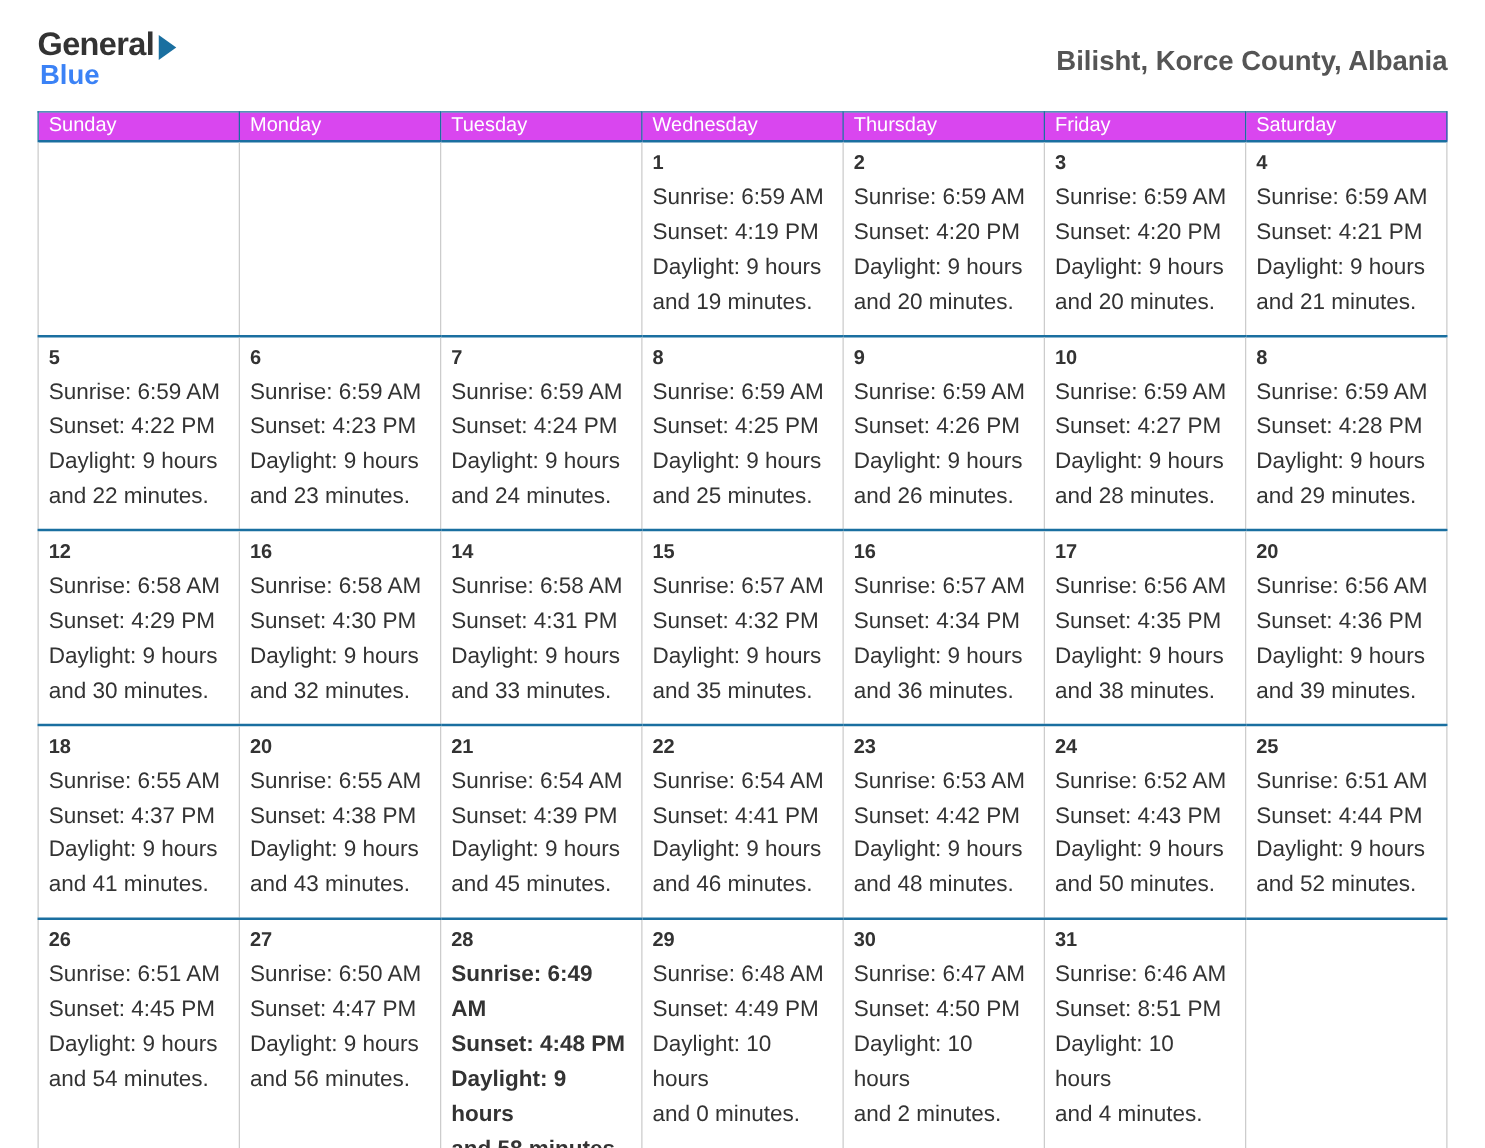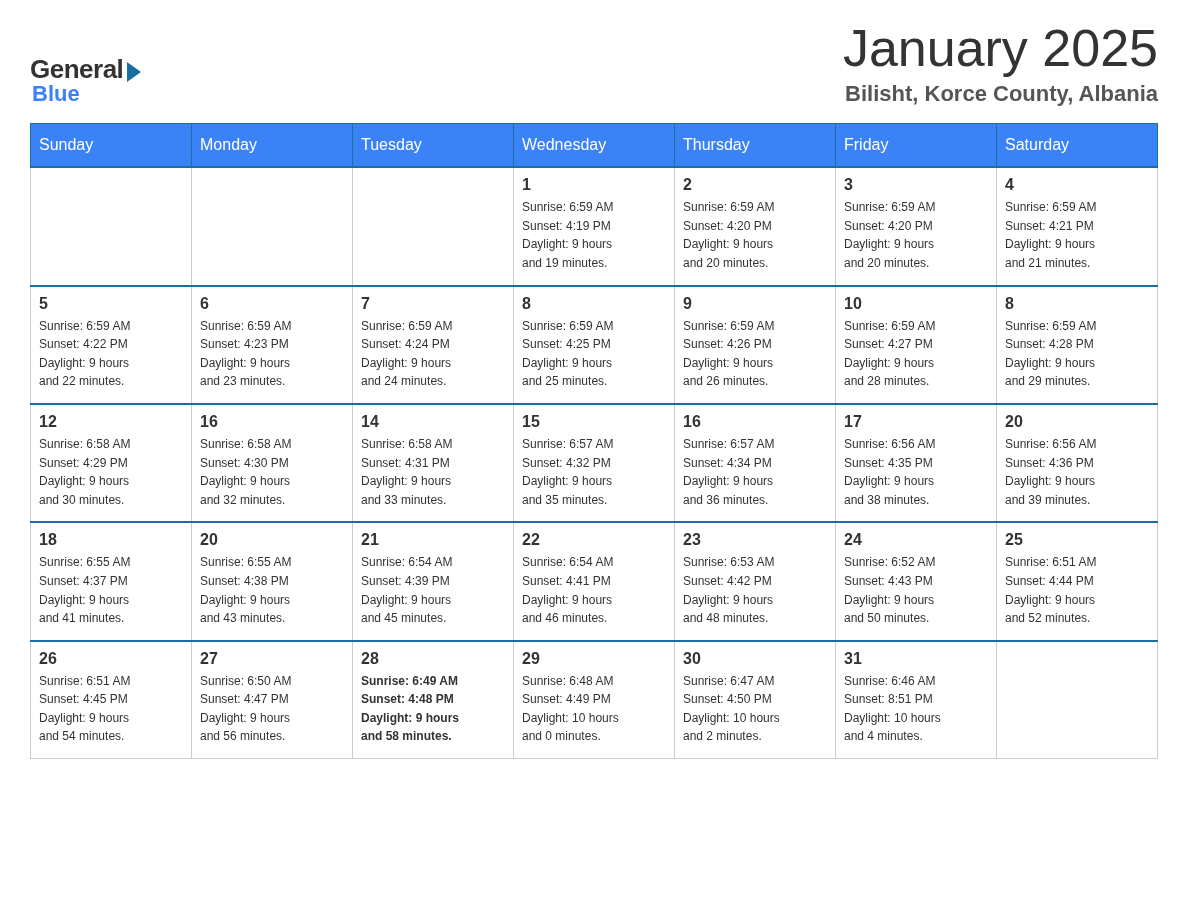--- a/index.html
+++ b/index.html
@@ -7,21 +7,21 @@
       font-family: Arial, Helvetica, sans-serif;
       background: #fff;
       color: #333;
       width: 1188px;
       min-height: 918px;
       padding: 20px 30px;
     }
     .header {
       display: flex;
       justify-content: space-between;
-      align-items: flex-end;
+      align-items: center;
       margin-bottom: 16px;
     }
     .logo {
       display: flex;
       flex-direction: column;
       align-items: flex-start;
     }
     .logo-top {
       display: flex;
       align-items: center;
@@ -63,25 +63,25 @@
       color: #555;
       margin-top: 4px;
     }
 
     .calendar {
       width: 100%;
       border-collapse: collapse;
       border: 1px solid #ccc;
     }
     .calendar thead tr th {
-      background-color: #3b82f6;
+      background-color: #d946ef;
       color: #fff;
       font-size: 16px;
       font-weight: normal;
-      padding: 12px 8px;
+      padding: 2px 8px;
       border: 1px solid #1a6fa0;
       text-align: left;
     }
     .calendar tbody tr td {
       width: calc(100% / 7);
       vertical-align: top;
       padding: 8px 8px 12px 8px;
       border: 1px solid #ccc;
       border-top: 2px solid #1a6fa0;
       font-size: 12.5px;
@@ -89,38 +89,37 @@
       min-height: 110px;
     }
     .day-number {
       font-size: 16px;
       font-weight: bold;
       color: #333;
       margin-bottom: 4px;
       display: block;
     }
     .day-info {
-      font-size: 12px;
+      font-size: 18px;
       color: #333;
       line-height: 1.55;
     }
   </style>
 </head>
 <body>
 
 <div class="header">
   <div class="logo">
     <div class="logo-top">
       <span class="logo-general">General</span>
       <div class="logo-arrow"></div>
     </div>
     <span class="logo-blue">Blue</span>
   </div>
   <div class="title-block">
-    <h1>January 2025</h1>
     <h2>Bilisht, Korce County, Albania</h2>
   </div>
 </div>
 
 <table class="calendar">
   <thead>
     <tr>
     <th>Sunday</th>
         <th>Monday</th>
         <th>Tuesday</th>

